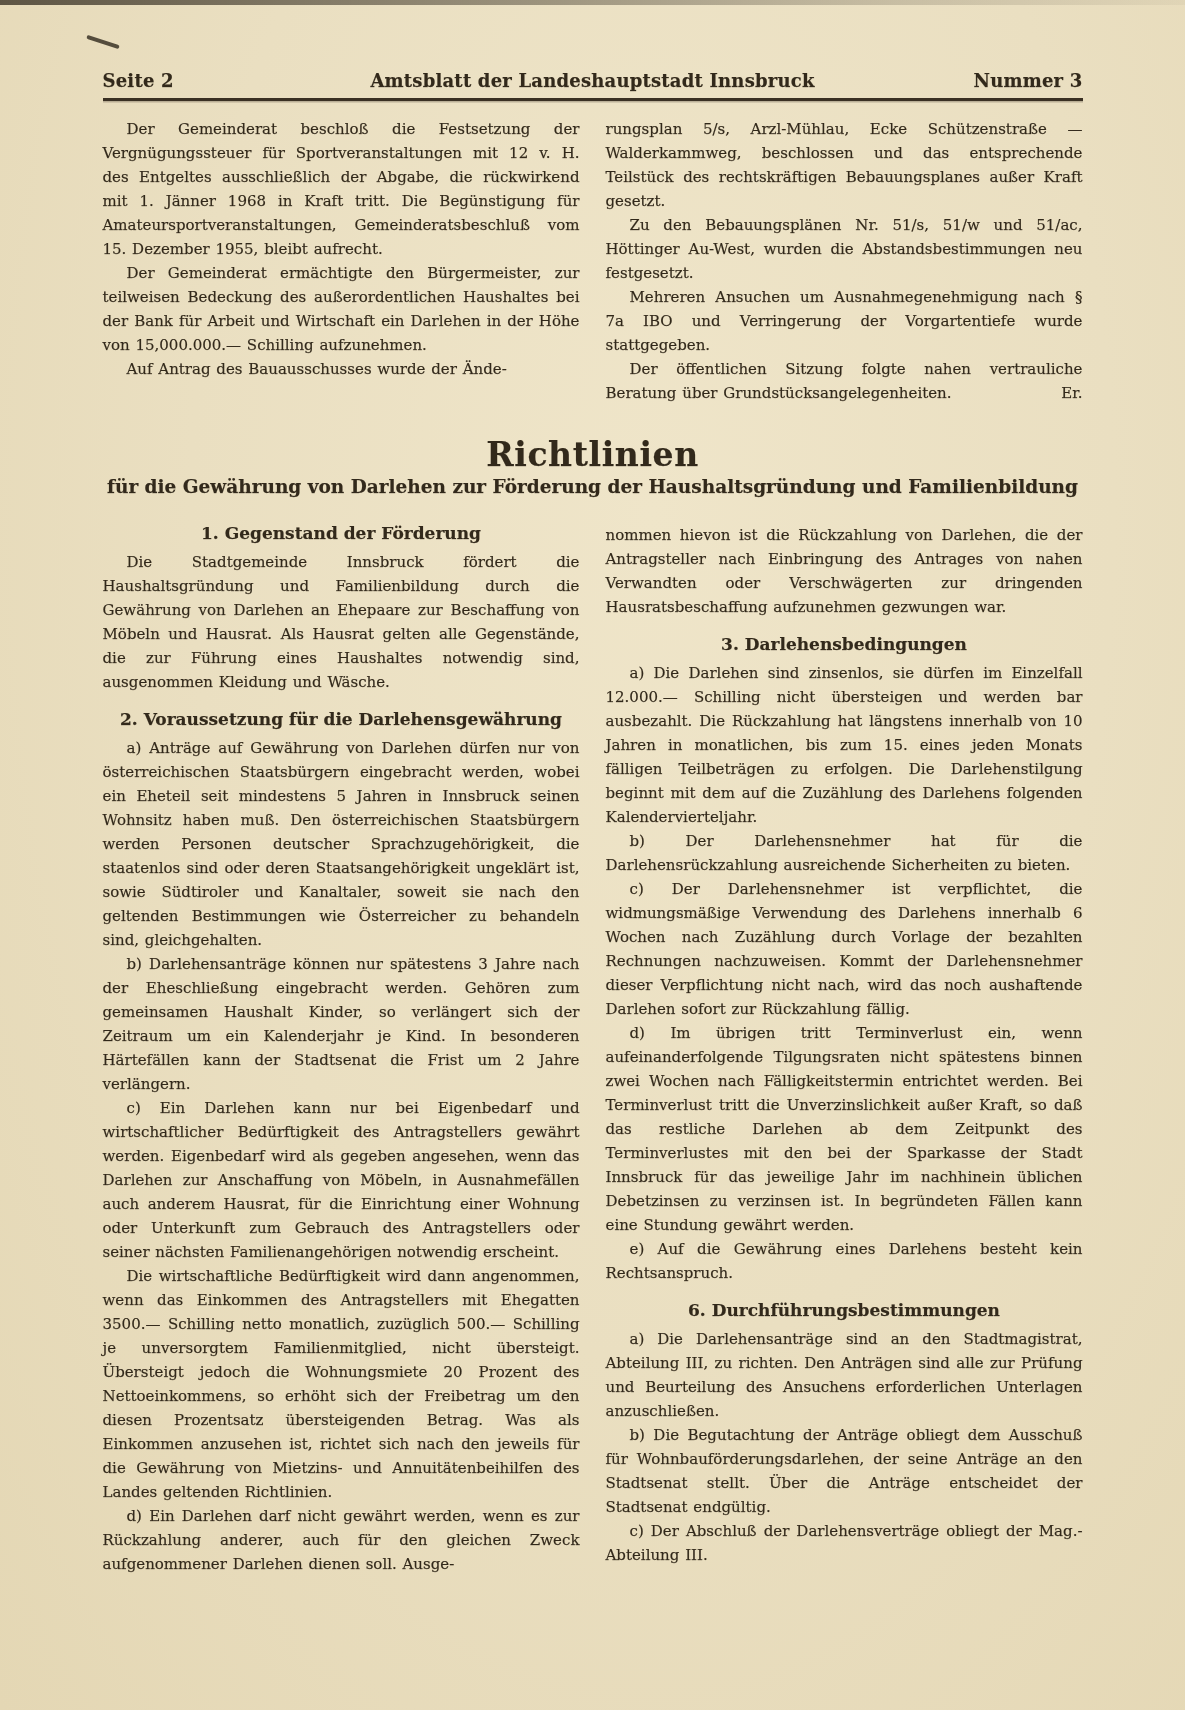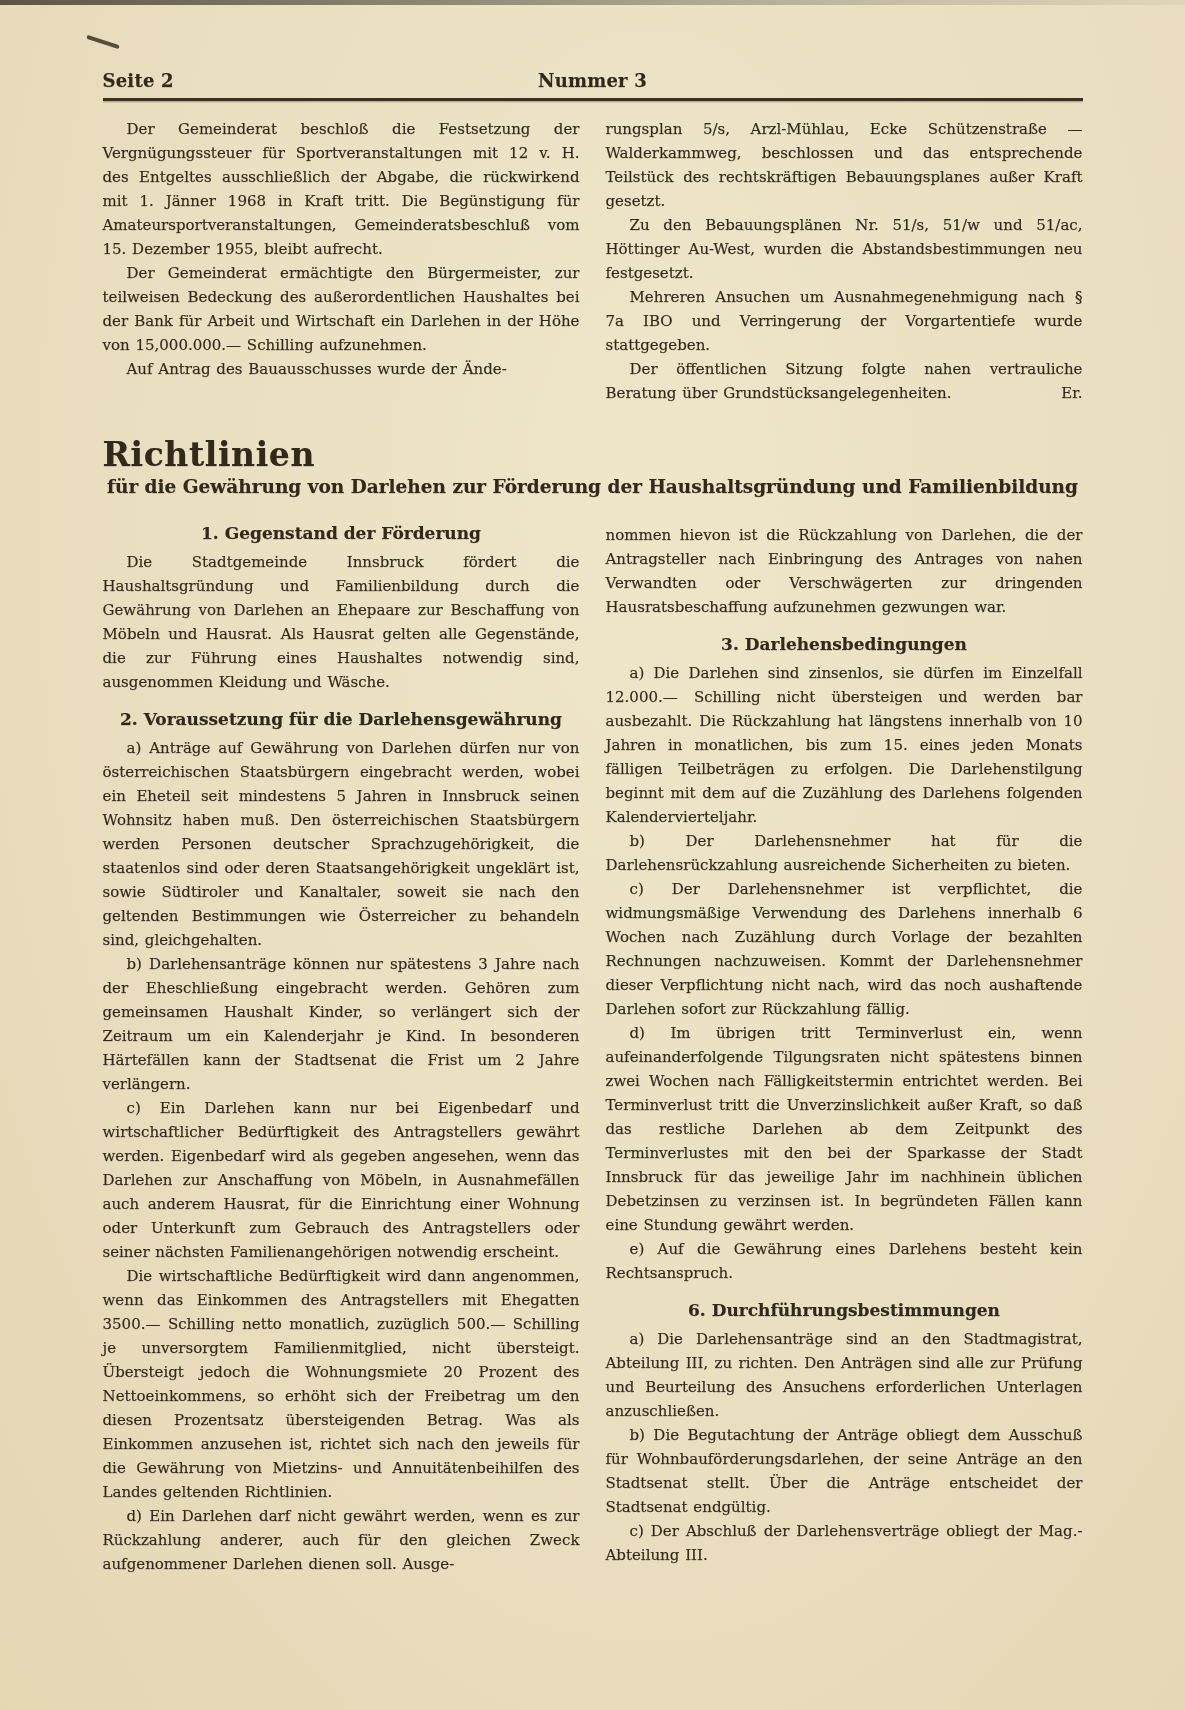--- a/index.html
+++ b/index.html
@@ -63,20 +63,21 @@
     text-indent: 1.6em;
     font-size: 15px;
     line-height: 24px;
     word-spacing: 1px;
   }
   .cont { text-indent: 0; }
 
   .signature { float: right; text-indent: 0; padding-left: 12px; }
 
   .article-title {
+    text-align: center;
     font-size: 33px;
     font-weight: 700;
     letter-spacing: 0.6px;
     margin: 30px 0 0 0;
   }
   .article-subtitle {
     text-align: center;
     font-size: 18.5px;
     font-weight: 700;
     margin: 2px 0 0 0;
@@ -95,20 +96,21 @@
 <body>
 
 <div class="page">
   <div class="artifact-top"></div>
   <div class="artifact-crease"></div>
 
   <div class="content">
 
     <header class="masthead">
       <span class="left">Seite 2</span>
+      <span class="mid">Amtsblatt der Landeshauptstadt Innsbruck</span>
       <span class="right">Nummer 3</span>
     </header>
     <div class="rule"></div>
 
     <section class="cols news">
       <div class="col">
         <p class="para">Der Gemeinderat beschloß die Festsetzung der Vergnügungssteuer für Sportveranstaltungen mit 12 v. H. des Entgeltes ausschließlich der Abgabe, die rückwirkend mit 1. Jänner 1968 in Kraft tritt. Die Begünstigung für Amateursportveranstaltungen, Gemeinderatsbeschluß vom 15. Dezember 1955, bleibt aufrecht.</p>
         <p class="para">Der Gemeinderat ermächtigte den Bürgermeister, zur teilweisen Bedeckung des außerordentlichen Haushaltes bei der Bank für Arbeit und Wirtschaft ein Darlehen in der Höhe von 15,000.000.— Schilling aufzunehmen.</p>
         <p class="para">Auf Antrag des Bauausschusses wurde der Ände-</p>
       </div>

